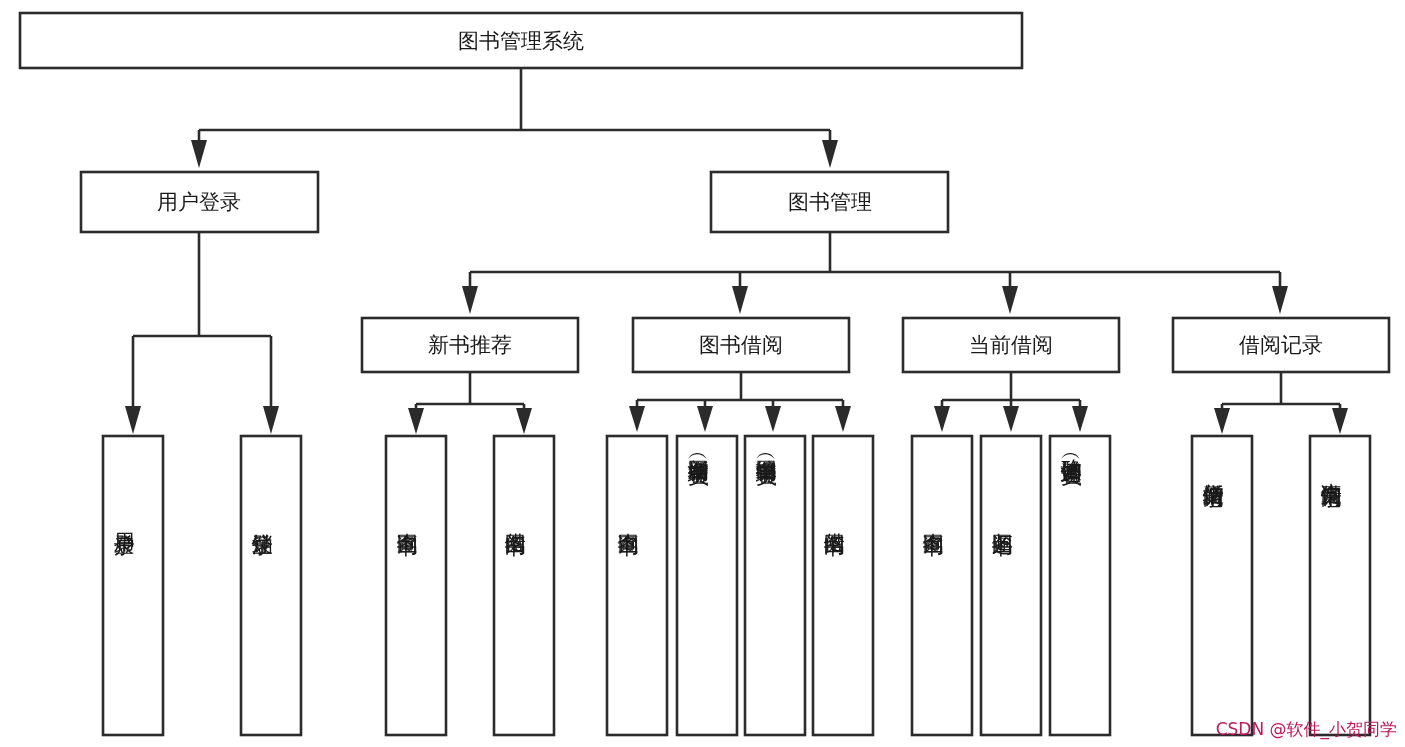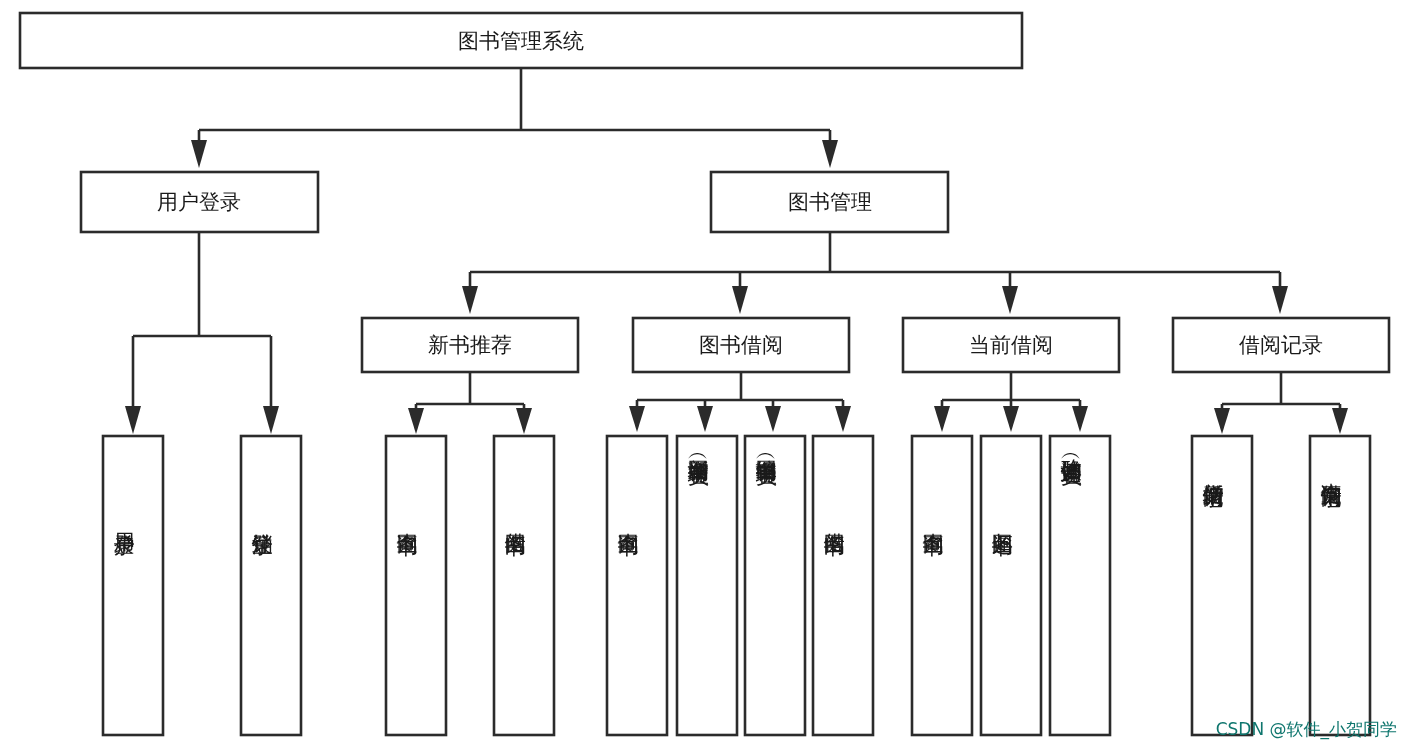--- a/index.html
+++ b/index.html
@@ -59,21 +59,21 @@
     letter-spacing: 1px;
     white-space: nowrap;
     user-select: none;
   }
   .watermark {
     position: absolute;
     right: 8px;
     bottom: 6px;
     font-family: "DejaVu Sans", "Liberation Sans", sans-serif;
     font-size: 17px;
-    color: #0f766e;
+    color: #be185d;
     white-space: nowrap;
     user-select: none;
   }
 </style>
 </head>
 <body>
 
 <div id="diagram-root">
 
   <svg class="flow" viewBox="0 0 1405 747">

